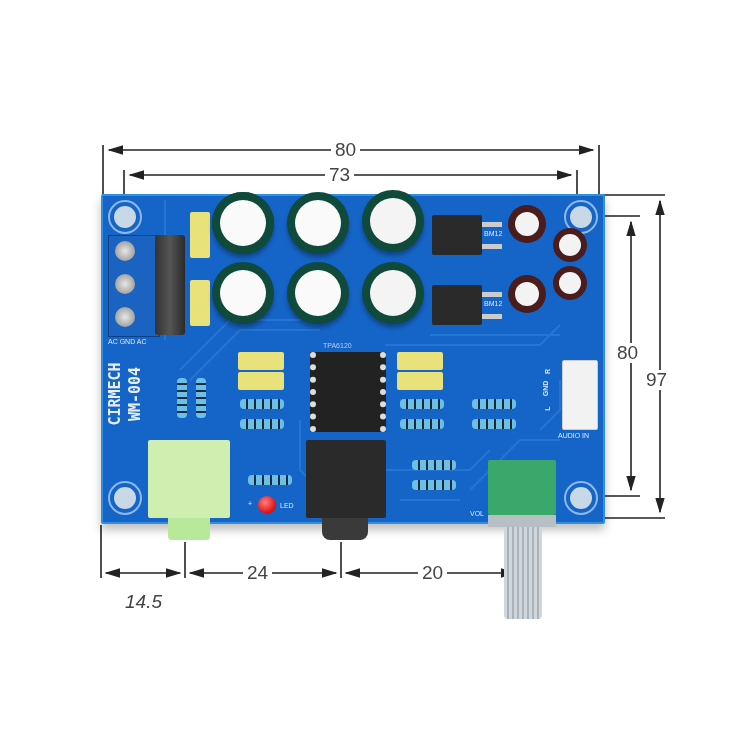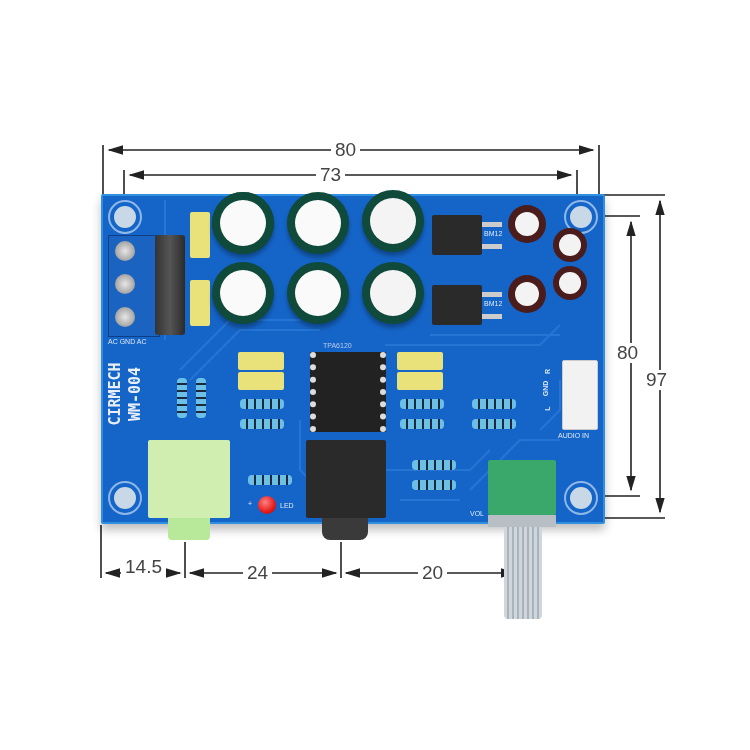--- a/index.html
+++ b/index.html
@@ -44,24 +44,24 @@
     <line x1="185" y1="542" x2="185" y2="578"></line>
     <line x1="341" y1="542" x2="341" y2="578"></line>
     <line x1="520" y1="570" x2="520" y2="600"></line>
     <line x1="106" y1="573" x2="180" y2="573" marker-start="url(#al)" marker-end="url(#ar)"></line>
     <line x1="190" y1="573" x2="336" y2="573" marker-start="url(#al)" marker-end="url(#ar)"></line>
     <line x1="346" y1="573" x2="515" y2="573" marker-start="url(#al)" marker-end="url(#ar)"></line>
   </g>
 </svg>
 
 <div class="dim-text" style="left:331px;top:140px;">80</div>
-<div class="dim-text" style="left:316px;top:165px;text-align:right;">73</div>
+<div class="dim-text" style="left:325px;top:165px;text-align:right;">73</div>
 <div class="dim-text" style="left:613px;top:343px;">80</div>
 <div class="dim-text" style="left:642px;top:370px;">97</div>
-<div class="dim-text" style="left:121px;top:557px;">14.5</div>
+<div class="dim-text" style="left:121px;top:592px;font-style:italic;">14.5</div>
 <div class="dim-text" style="left:243px;top:563px;">24</div>
 <div class="dim-text" style="left:418px;top:563px;">20</div>
 
 <div class="abs" style="left:101px;top:194px;width:500px;height:326px;background:#1565c8;border:2px solid #2f8fe0;border-radius:2px;box-shadow:0 6px 10px rgba(0,0,0,0.25);"></div>
 
 <svg width="750" height="750">
   <g stroke="#2a7ad8" stroke-width="2" fill="none" opacity="0.8">
     <path d="M165 200 L165 340"></path>
     <path d="M180 370 L230 320 L300 320"></path>
     <path d="M190 380 L240 330 L320 330"></path>

